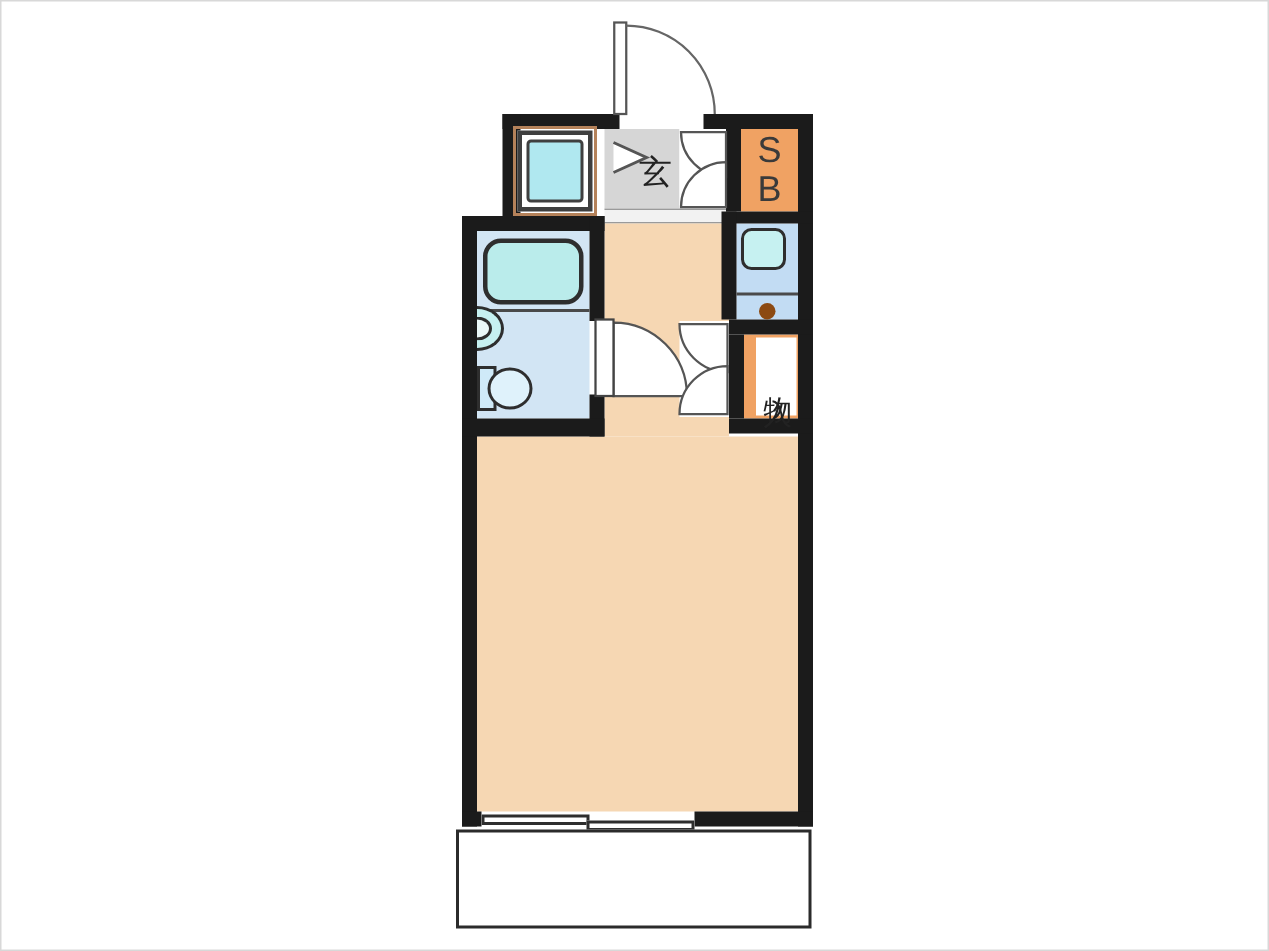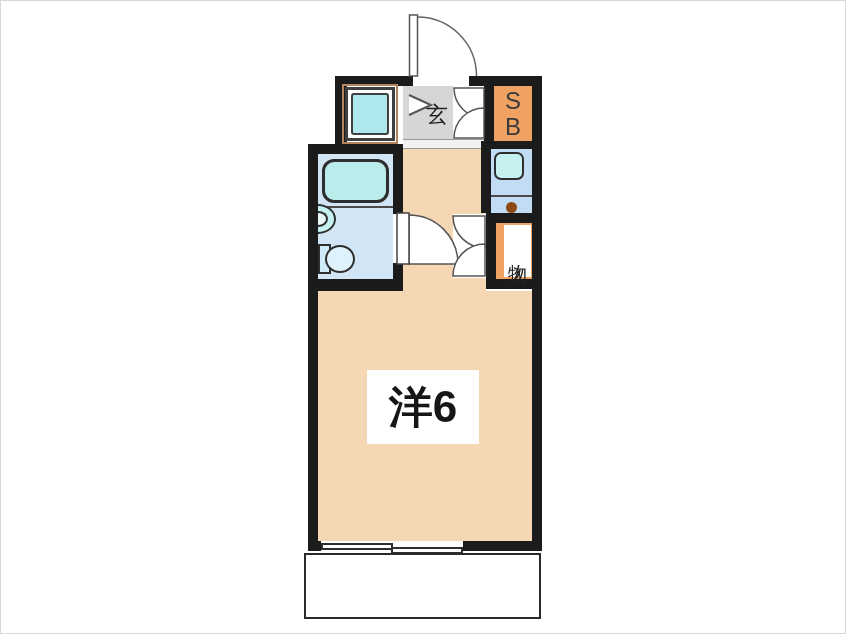--- a/index.html
+++ b/index.html
@@ -122,17 +122,14 @@
     <path d="M 484 275 L 452 275 A 32 32 0 0 1 484 243 Z" fill="#ffffff" stroke="#555" stroke-width="1.5"></path>
   </svg>
 
   <div class="abs lbl lbl-genkan" style="left:420px;top:101px;width:32px;height:26px;">玄</div>
   <div class="abs" style="left:493px;top:86px;width:38px;height:54px;display:flex;align-items:center;justify-content:center;">
     <span class="lbl-sb" style="width:20px;">SB</span>
   </div>
   <div class="abs lbl-storage-box lbl" style="left:503px;top:224px;width:27px;height:52px;">
     <span class="lbl-storage">物入</span>
   </div>
-  <div class="abs lbl-room-box lbl" style="left:366px;top:369px;width:112px;height:74px;">
-    <span class="lbl-room">洋6</span>
-  </div>
 
 </div>
 
 </body></html>

